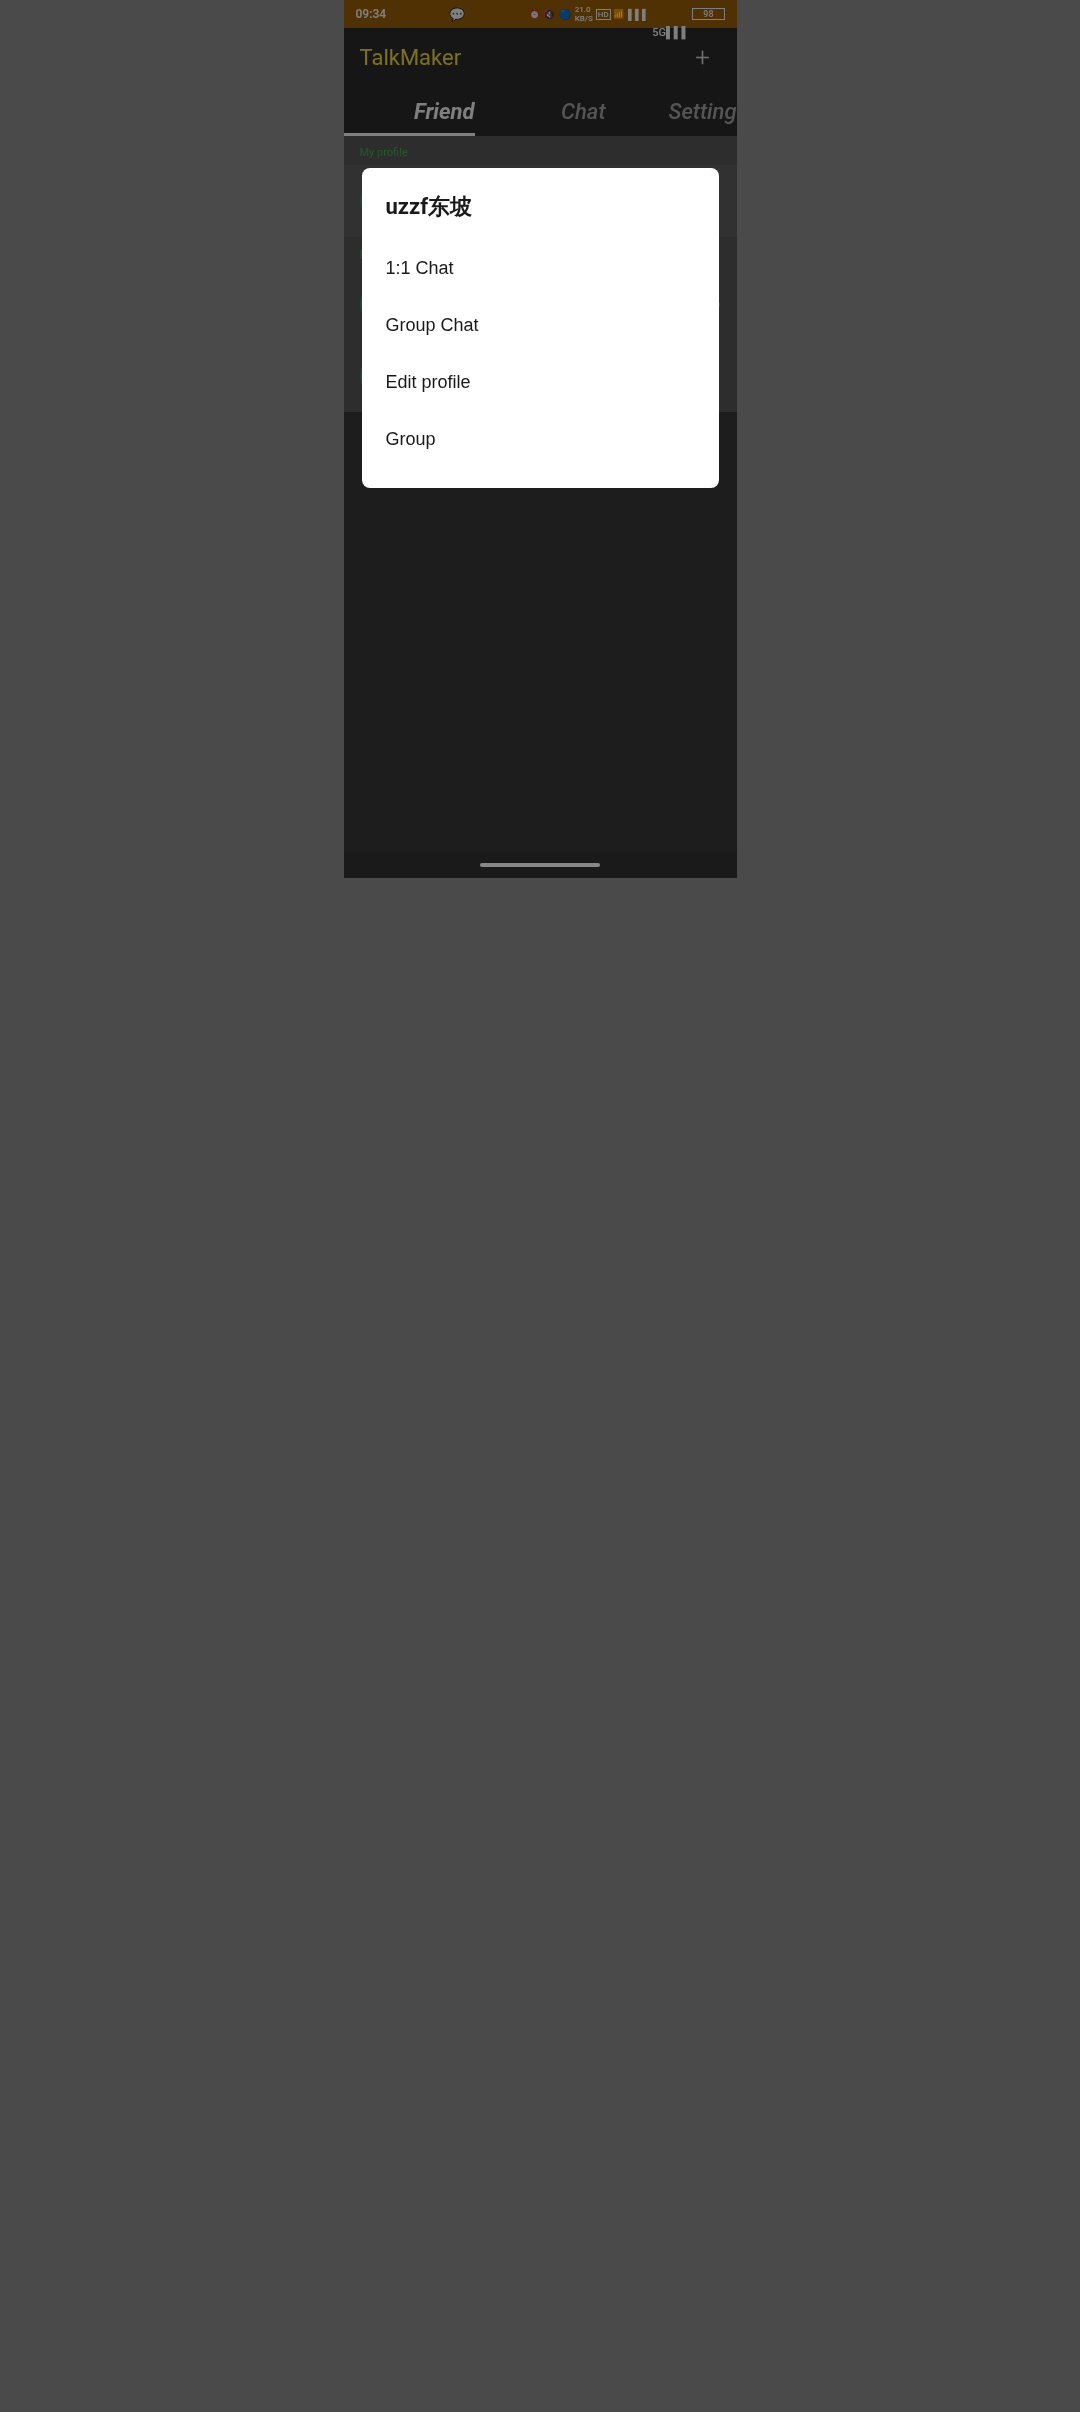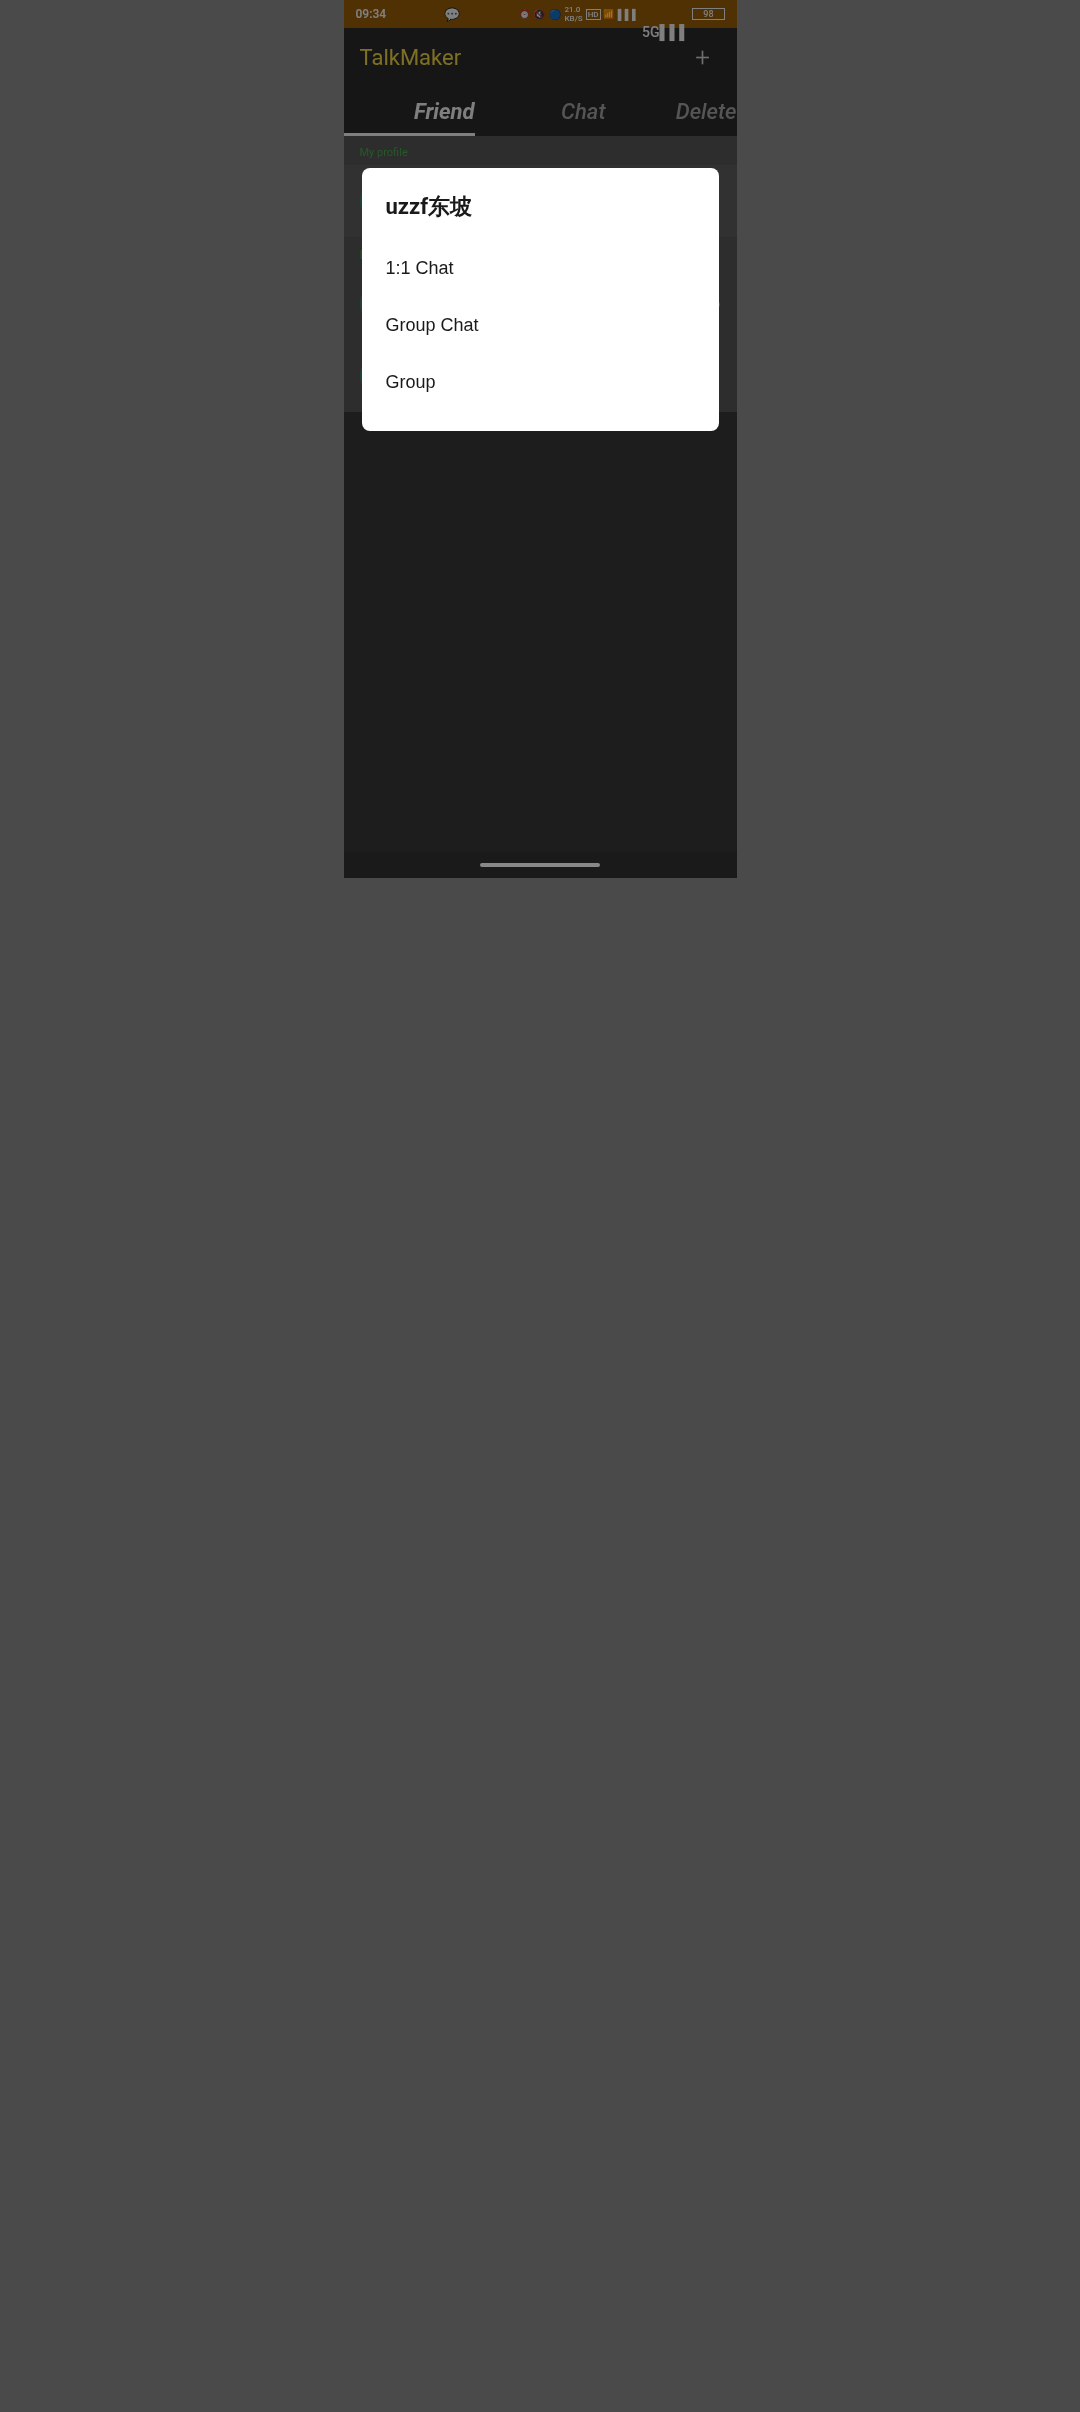--- a/index.html
+++ b/index.html
@@ -270,39 +270,39 @@
         <span style="font-size:13px;">💬</span>
       </div>
       <div class="status-icons">
         <span>⏰</span>
         <span style="font-size:10px;">🔇</span>
         <span style="font-size:10px;">🔵</span>
         <span style="font-size:8px;">21.0<br>KB/S</span>
         <span style="font-size:8px;border:1px solid white;padding:0 1px;">HD</span>
         <span>📶</span>
         <span style="font-size:10px;">▌▌▌</span>
-        <span style="font-size:14px;margin-top:36px;">5G▌▌▌</span>
+        <span style="font-size:11px;margin-top:36px;">5G▌▌▌</span>
         <span style="font-size:9px;border:1px solid white;padding:0 10px;">98</span>
       </div>
     </div>
 
     <div class="app-bar">
       <span class="app-title">TalkMaker</span>
       <div class="add-button">+</div>
     </div>
 
     <div class="tab-bar">
       <div class="tab-item active">
         <span>Friend</span>
       </div>
       <div class="tab-item">
         <span>Chat</span>
       </div>
       <div class="tab-item">
-        <span>Delete</span>
+        <span>Setting</span>
       </div>
     </div>
 
     <div style="background:#5a5a5a; flex:1;">
 
       <div class="section-label">My profile</div>
       <div class="profile-row">
         <div class="avatar">
           <svg viewBox="0 0 24 24" xmlns="http://www.w3.org/2000/svg">
             <path d="M12 12c2.7 0 4.8-2.1 4.8-4.8S14.7 2.4 12 2.4 7.2 4.5 7.2 7.2 9.3 12 12 12zm0 2.4c-3.2 0-9.6 1.6-9.6 4.8v2.4h19.2v-2.4c0-3.2-6.4-4.8-9.6-4.8z"></path>
@@ -338,20 +338,21 @@
     </div>
   </div>
 
   <div class="dim-overlay"></div>
 
   <div class="dialog">
     <div class="dialog-title">uzzf东坡</div>
 
     <button class="dialog-item">1:1 Chat</button>
     <button class="dialog-item">Group Chat</button>
+    <button class="dialog-item">Edit profile</button>
     <button class="dialog-item">Group</button>
   </div>
 
   <div class="bottom-nav">
     <div class="bottom-indicator"></div>
   </div>
 
 </div>
 
 </body></html>

